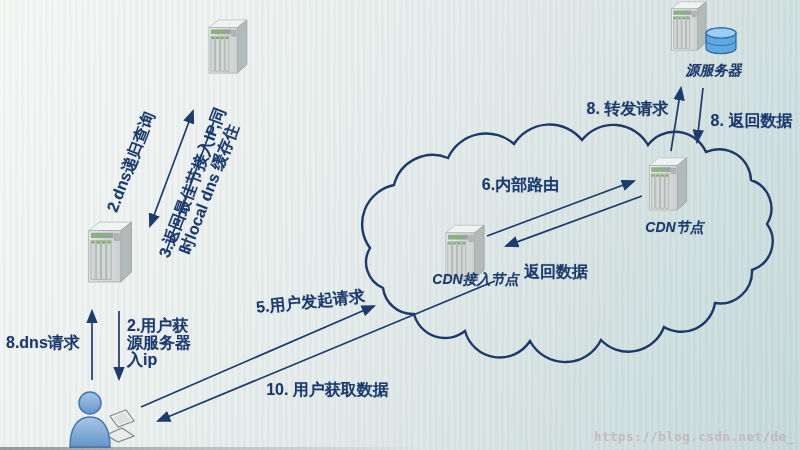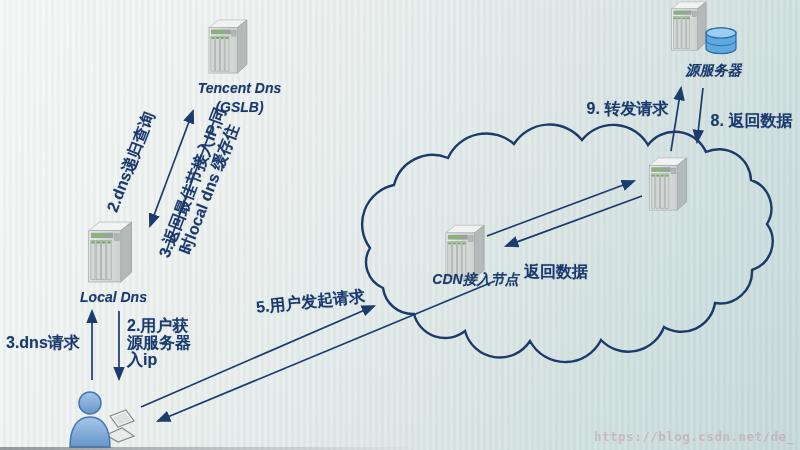--- a/index.html
+++ b/index.html
@@ -122,29 +122,30 @@
   <svg class="icon" style="left:443px;top:224px" width="42" height="56">
       <use href="#srv"></use>
     </svg>
   <svg class="icon" style="left:646px;top:157px" width="42" height="54">
       <use href="#srv"></use>
     </svg>
   <svg class="icon" style="left:60px;top:390px" width="78" height="58">
       <use href="#person"></use>
     </svg>
 
-  <div class="lbl node-lbl center" style="left:172px;top:79px;width:135px"><span>Tencent Dns</span><br><span>(GSLB)</span></div>
-  <div class="lbl node-lbl center" style="left:56px;top:288px;width:115px">Local Dns</div>
   <div class="lbl node-lbl center" style="left:661px;top:61px;width:105px">源服务器</div>
   <div class="lbl node-lbl center" style="left:398px;top:270px;width:155px">CDN接入节点</div>
+  <div class="lbl node-lbl center" style="left:612px;top:218px;width:125px">CDN节点</div>
 
-  <div class="lbl" style="left:6px;top:334px">3.dns请求</div>
+  <div class="lbl" style="left:6px;top:334px">8.dns请求</div>
   <div class="lbl rot-steep center" style="left:56px;top:153px;width:150px">2.dns递归查询</div>
   <div class="lbl rot-steep center" style="left:106px;top:168px;width:190px"><span>3.返回最佳节接入IP,同</span><br><span>时local dns 缓存住</span></div>
   <div class="lbl" style="left:127px;top:317px;line-height:17px"><span>2.用户获</span><br><span>源服务器</span><br><span>入ip</span></div>
   <div class="lbl rot-slight center" style="left:243px;top:293px;width:135px">5.用户发起请求</div>
-  <div class="lbl center" style="left:575px;top:100px;width:105px">9. 转发请求</div>
+  <div class="lbl center" style="left:468px;top:176px;width:105px">6.内部路由</div>
+  <div class="lbl center" style="left:575px;top:100px;width:105px">8. 转发请求</div>
   <div class="lbl center" style="left:699px;top:112px;width:105px">8. 返回数据</div>
   <div class="lbl" style="left:524px;top:245px"><br><span>返回数据</span></div>
+  <div class="lbl center" style="left:255px;top:381px;width:145px">10. 用户获取数据</div>
 
   <div class="watermark">https://blog.csdn.net/de_</div>
 
 </div>
 
 </body></html>

